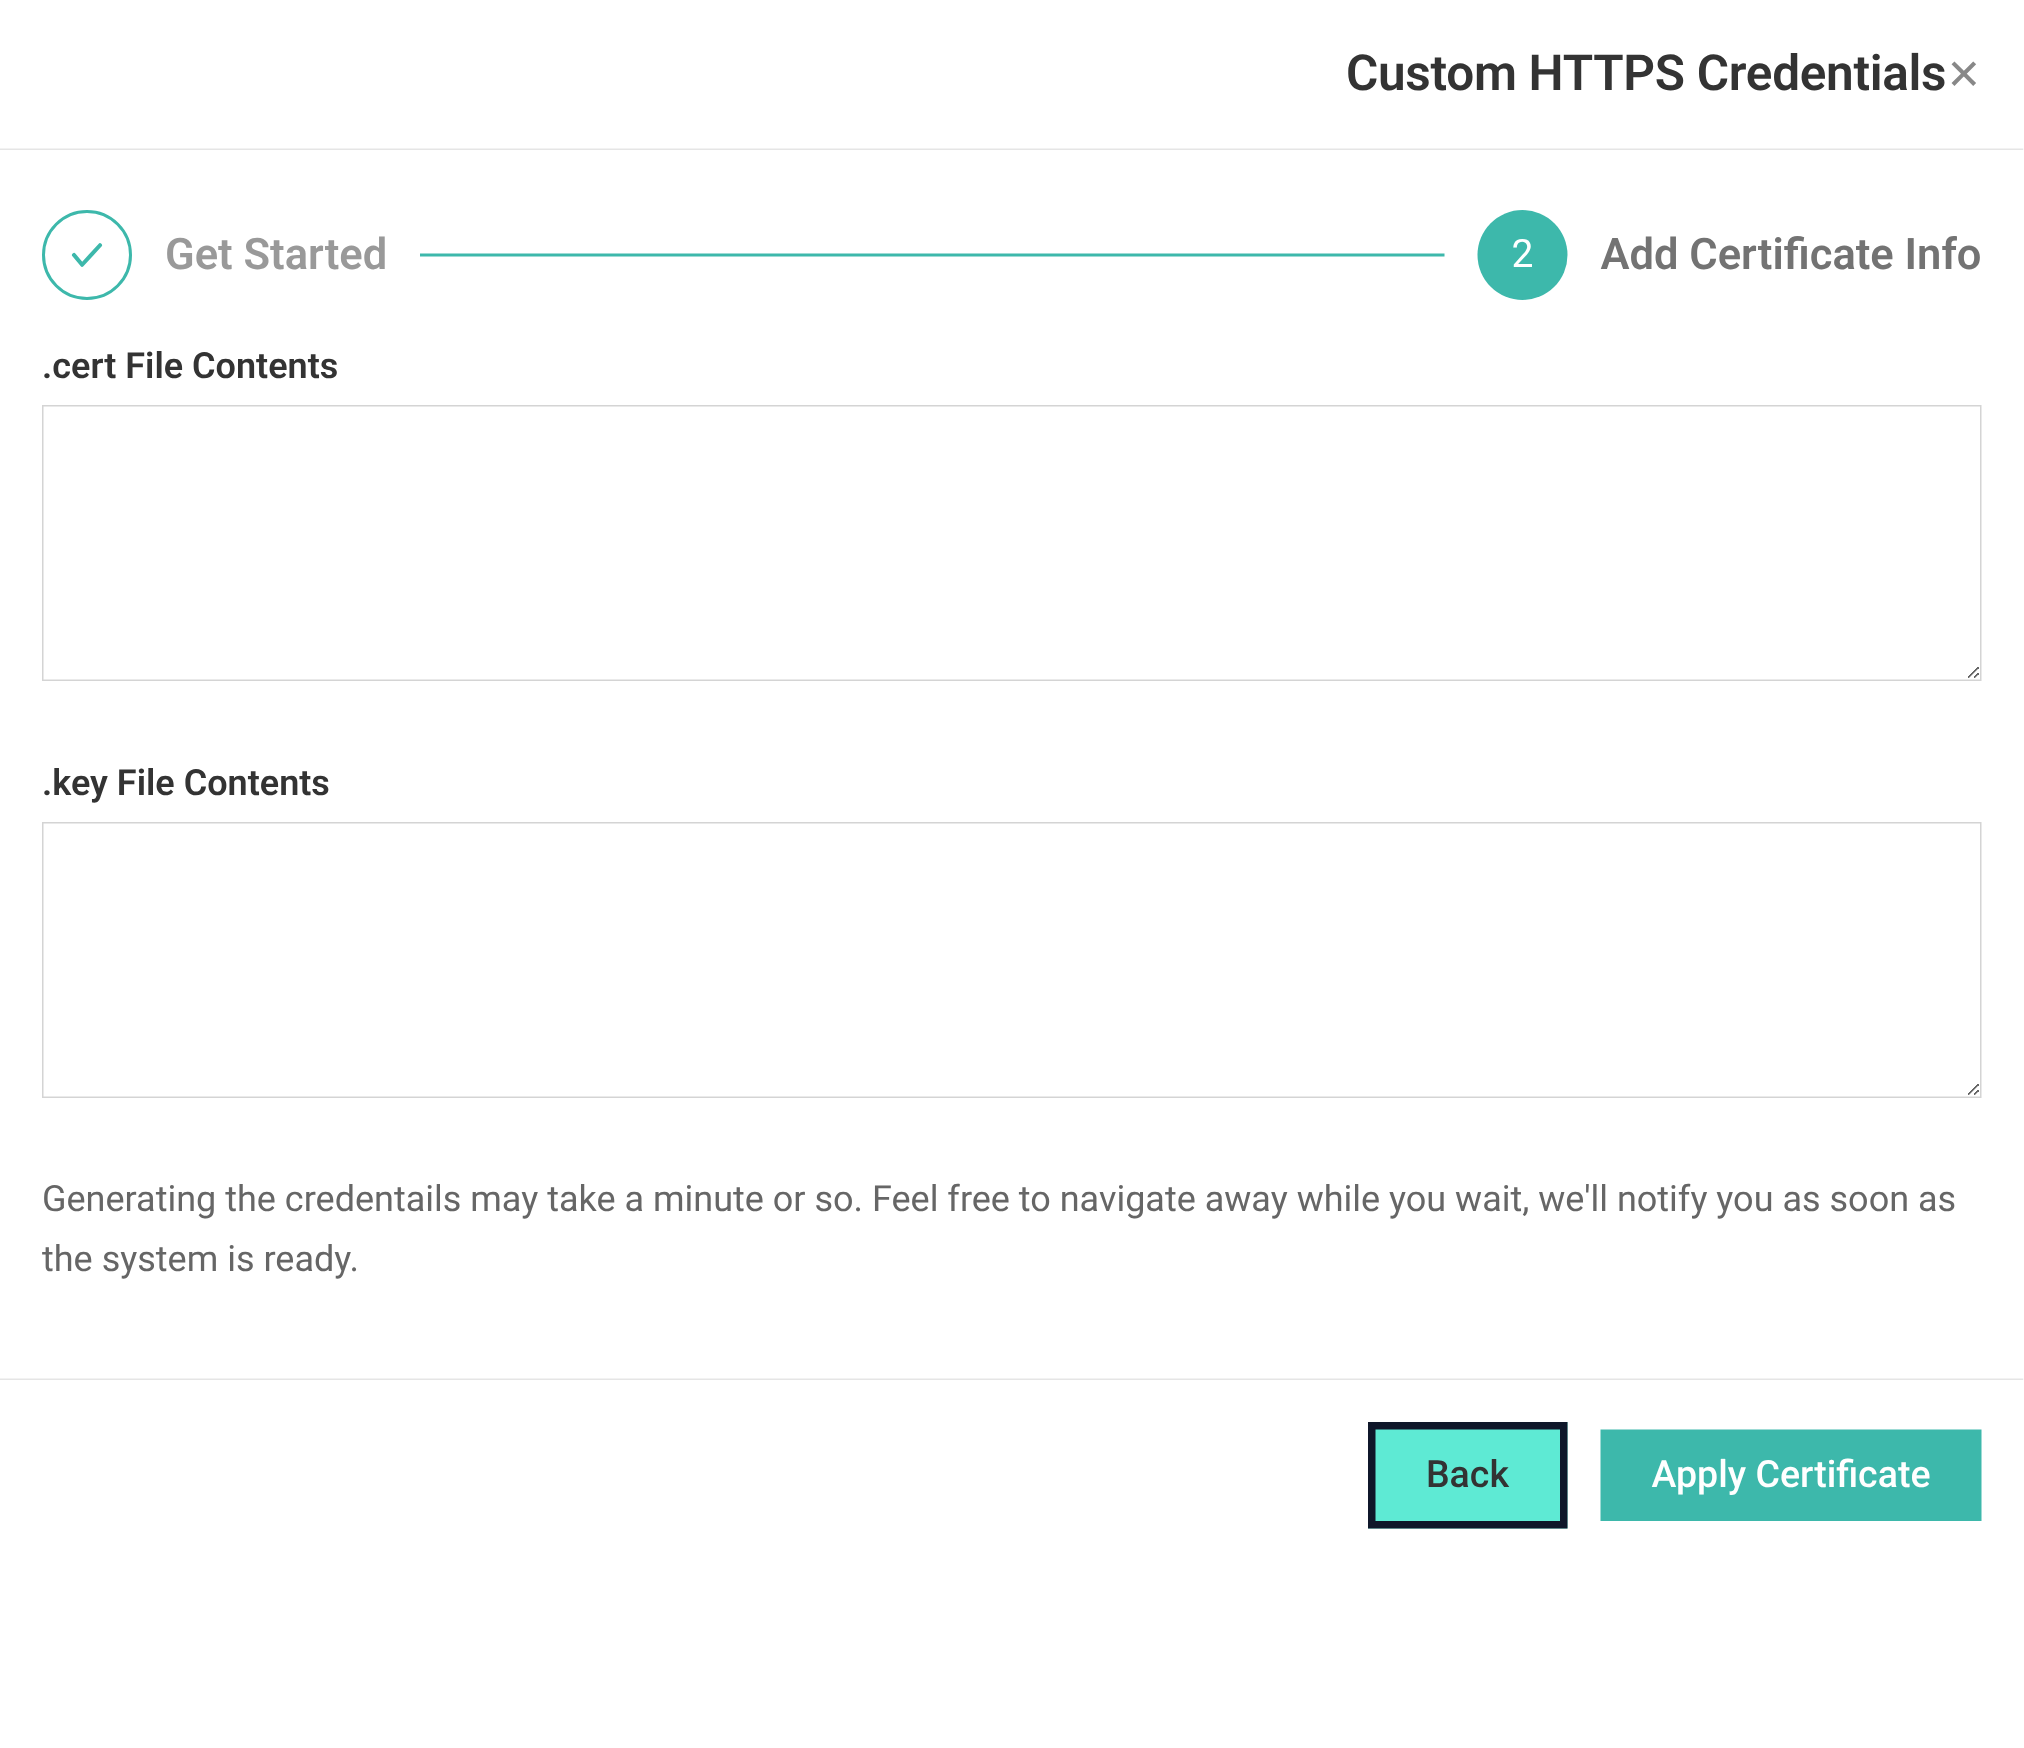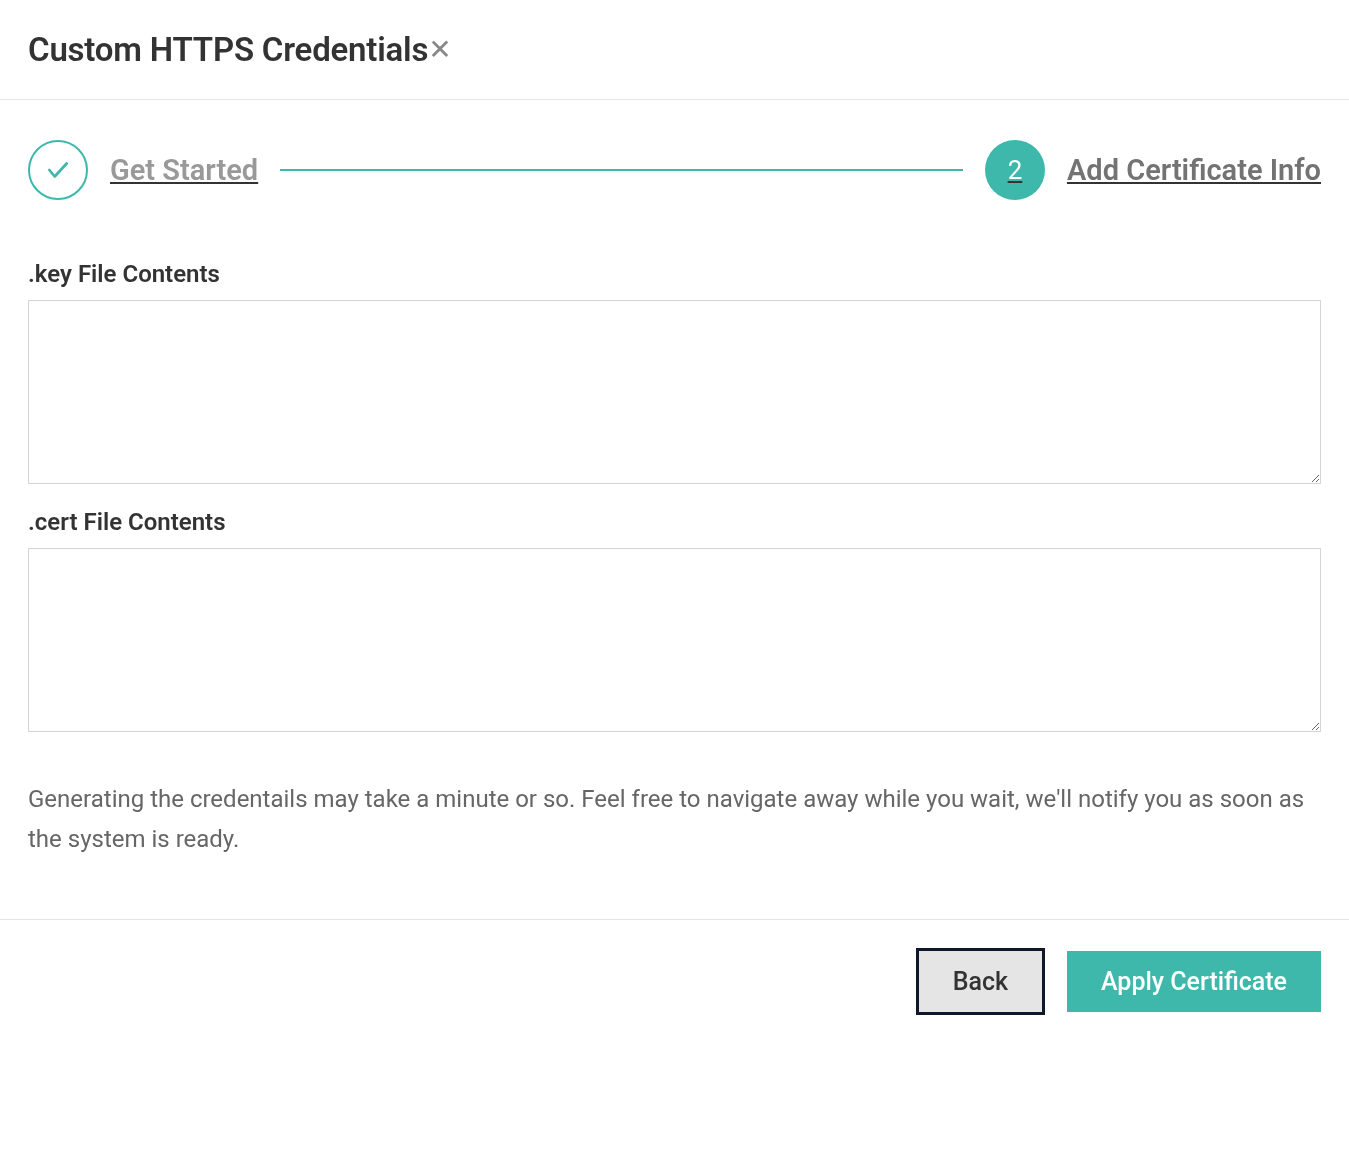--- a/index.html
+++ b/index.html
@@ -10,21 +10,21 @@
     body {
       font-family: "Segoe UI", -apple-system, BlinkMacSystemFont, Roboto, "Helvetica Neue", Arial, sans-serif;
       background: #ffffff;
       color: #333;
       width: 1349px;
     }
 
     
     .modal-header {
       display: flex;
-      justify-content: flex-start;
+      justify-content: flex-end;
       align-items: center;
       padding: 30px 28px 30px 28px;
       border-bottom: 1px solid #e5e5e5;
     }
     .modal-title {
       font-size: 33px;
       font-weight: 600;
       color: #333333;
       letter-spacing: -0.2px;
     }
@@ -41,21 +41,20 @@
 
     
     .stepper {
       display: flex;
       align-items: center;
       padding: 40px 28px 10px 28px;
     }
     .step {
       display: flex;
       align-items: center;
-      text-decoration: underline;
     }
     .step-circle {
       width: 60px;
       height: 60px;
       border-radius: 50%;
       display: flex;
       align-items: center;
       justify-content: center;
       font-size: 26px;
     }
@@ -140,23 +139,23 @@
     .btn {
       font-size: 25px;
       font-weight: 500;
       padding: 18px 34px;
       cursor: pointer;
       font-family: inherit;
       border: none;
       line-height: 1;
     }
     .btn-secondary {
-      background: #e5e5e5;
+      background: #5eead4;
       color: #333333;
-      border: 3px solid #0f172a;
+      border: 5px solid #0f172a;
     }
     .btn-primary {
       background: #3db8ab;
       color: #ffffff;
     }
   </style>
 </head>
 <body>
 
 <div class="modal-header">
@@ -174,29 +173,29 @@
     <span class="step-label completed">Get Started</span>
   </div>
   <div class="step-connector"></div>
   <div class="step">
     <div class="step-circle active">2</div>
     <span class="step-label active">Add Certificate Info</span>
   </div>
 </div>
 
 <div class="modal-body">
+  <div class="field-group second">
+    <label class="field-label">.cert File Contents</label>
+    <textarea class="field-textarea" style=""></textarea>
+  </div>
+
   <div class="field-group">
     <label class="field-label">.key File Contents</label>
     <textarea class="field-textarea" style=""></textarea>
   </div>
 
-  <div class="field-group second">
-    <label class="field-label">.cert File Contents</label>
-    <textarea class="field-textarea" style=""></textarea>
-  </div>
-
   <p class="hint">Generating the credentails may take a minute or so. Feel free to navigate away while you wait, we'll notify you as soon as the system is ready.</p>
 </div>
 
 <div class="modal-footer">
   <button class="btn btn-secondary">Back</button>
   <button class="btn btn-primary">Apply Certificate</button>
 </div>
 
 </body></html>

